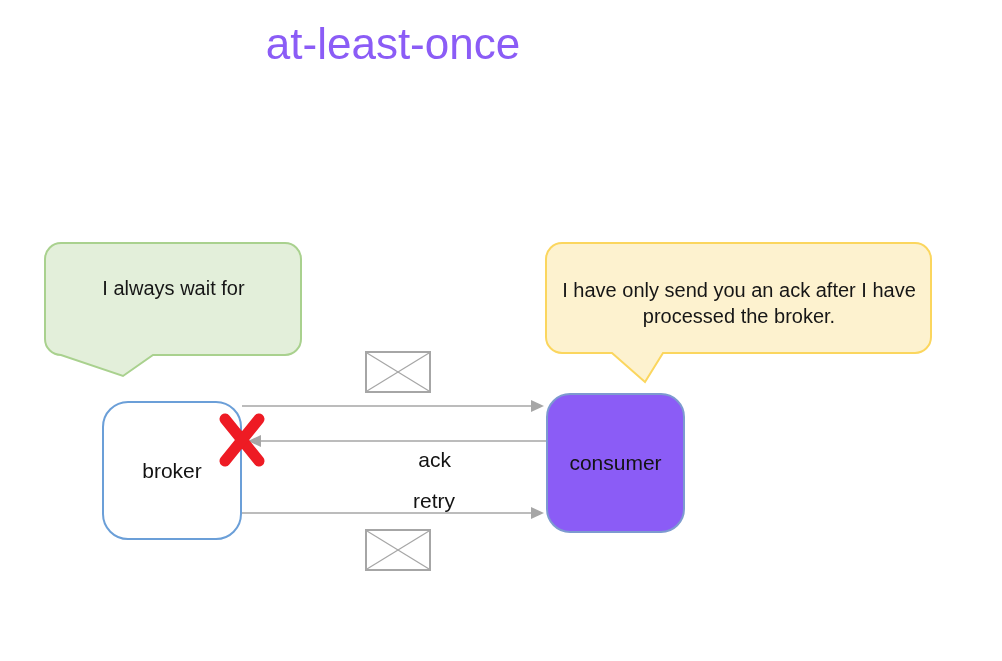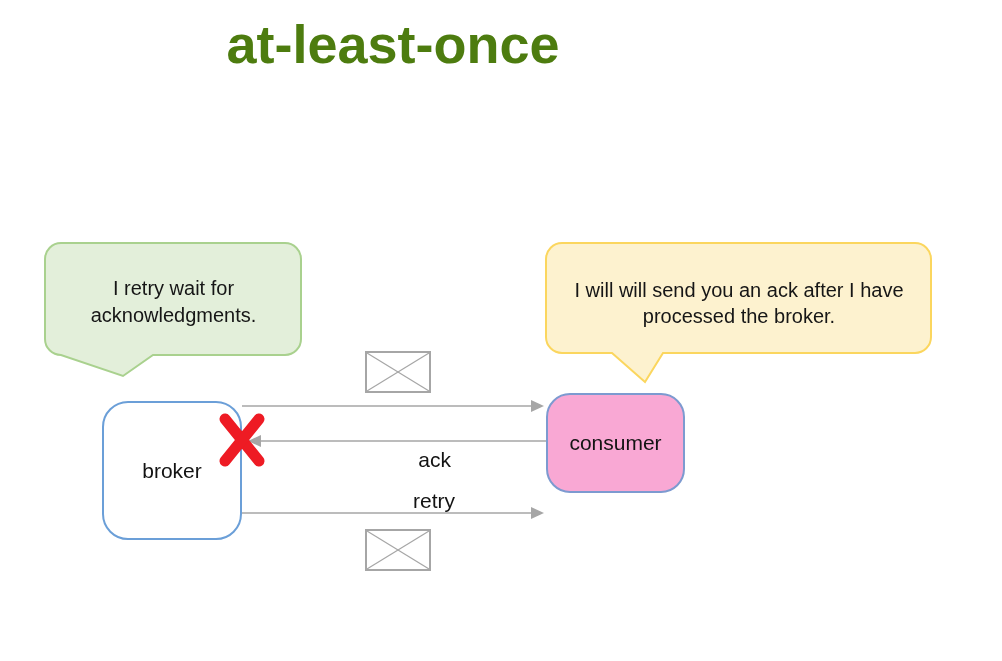--- a/index.html
+++ b/index.html
@@ -2,42 +2,42 @@
 <html><head>
 <meta charset="utf-8">
 <style>
   html,body{margin:0;padding:0;background:#ffffff;}
   .canvas{
     position:relative;width:1002px;height:661px;background:#ffffff;
     font-family:"Liberation Sans",sans-serif;overflow:hidden;color:#111;
   }
   .slide-title{
     position:absolute;left:143px;top:20px;width:500px;text-align:center;
-    font-size:54px;line-height:48px;font-weight:700;color:#4d7c0f;z-index:2;
+    font-size:44px;line-height:48px;font-weight:400;color:#8b5cf6;z-index:2;
   }
   .bubble-svg{position:absolute;z-index:1;}
   .bubble-green{left:44px;top:242px;}
   .bubble-yellow{left:545px;top:242px;}
   .bubble-text{
     position:absolute;text-align:center;font-size:20px;line-height:27px;
     color:#161616;z-index:2;
   }
   .bubble-text span{display:block;white-space:nowrap;}
   .bubble-text-green{left:45px;top:275px;width:257px;}
   .bubble-text-yellow{left:546px;top:277px;width:386px;line-height:26px;}
   .node{
     position:absolute;box-sizing:border-box;display:flex;align-items:center;
     justify-content:center;font-size:21px;color:#131313;z-index:2;
   }
   .node-broker{
     left:102px;top:393px;width:140px;height:139px;background:#ffffff;
     border:2px solid #6b9fd8;border-radius:26px;margin-top:8px;
   }
   .node-consumer{
-    left:546px;top:393px;width:139px;height:100px;background:#f9a8d4;
+    left:546px;top:393px;width:139px;height:140px;background:#8b5cf6;
     border:2px solid #7d9ad0;border-radius:24px;
   }
   .overlay{position:absolute;left:0;top:0;z-index:4;}
   .arrow-label{
     position:absolute;font-size:21px;line-height:25px;color:#131313;
     text-align:right;z-index:5;
   }
   .label-ack{left:345px;top:447px;width:106px;}
   .label-retry{left:345px;top:488px;width:110px;}
 </style>
@@ -45,29 +45,28 @@
 <body>
 
 <div class="canvas">
 
   <div class="slide-title">at-least-once</div>
 
   <svg class="bubble-svg bubble-green" width="260" height="140" viewBox="0 0 260 140">
     <path d="M17 1 H241 A16 16 0 0 1 257 17 V97 A16 16 0 0 1 241 113 H109 L79 134 L17 113 A16 16 0 0 1 1 97 V17 A16 16 0 0 1 17 1 Z" stroke-width="2" fill="#e3efda" stroke="#a9d18e"></path>
   </svg>
   <div class="bubble-text bubble-text-green">
-    <span>I retry wait for</span>
-    <span>acknowledgments.</span>
+    <span>I always wait for</span>
   </div>
 
   <svg class="bubble-svg bubble-yellow" width="395" height="145" viewBox="0 0 395 145">
     <path d="M17 1 H370 A16 16 0 0 1 386 17 V95 A16 16 0 0 1 370 111 H118 L100 140 L67 111 H17 A16 16 0 0 1 1 95 V17 A16 16 0 0 1 17 1 Z" stroke-width="2" fill="#fdf2cf" stroke="#fbd65e"></path>
   </svg>
   <div class="bubble-text bubble-text-yellow">
-    <span>I will will send you an ack after I have</span>
+    <span>I have only send you an ack after I have</span>
     <span>processed the broker.</span>
   </div>
 
   <div class="node node-broker">
     <span>broker</span>
   </div>
 
   <div class="node node-consumer">
     <span>consumer</span>
   </div>

